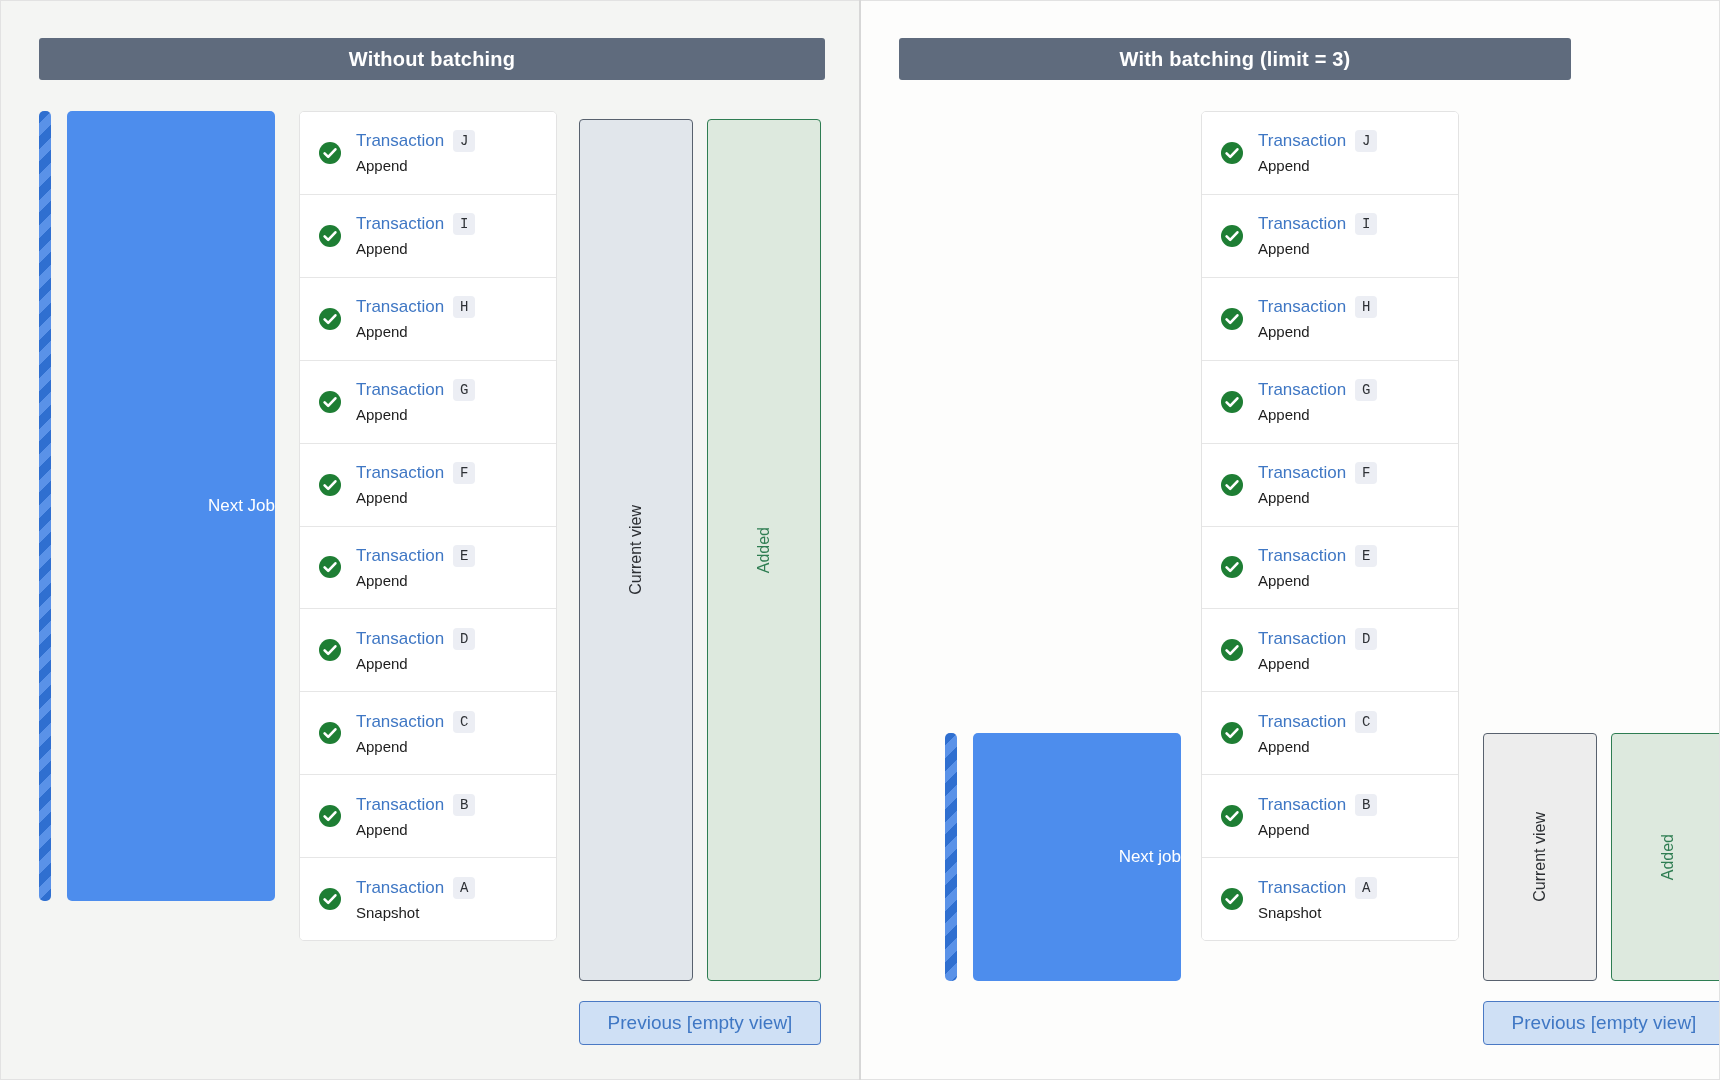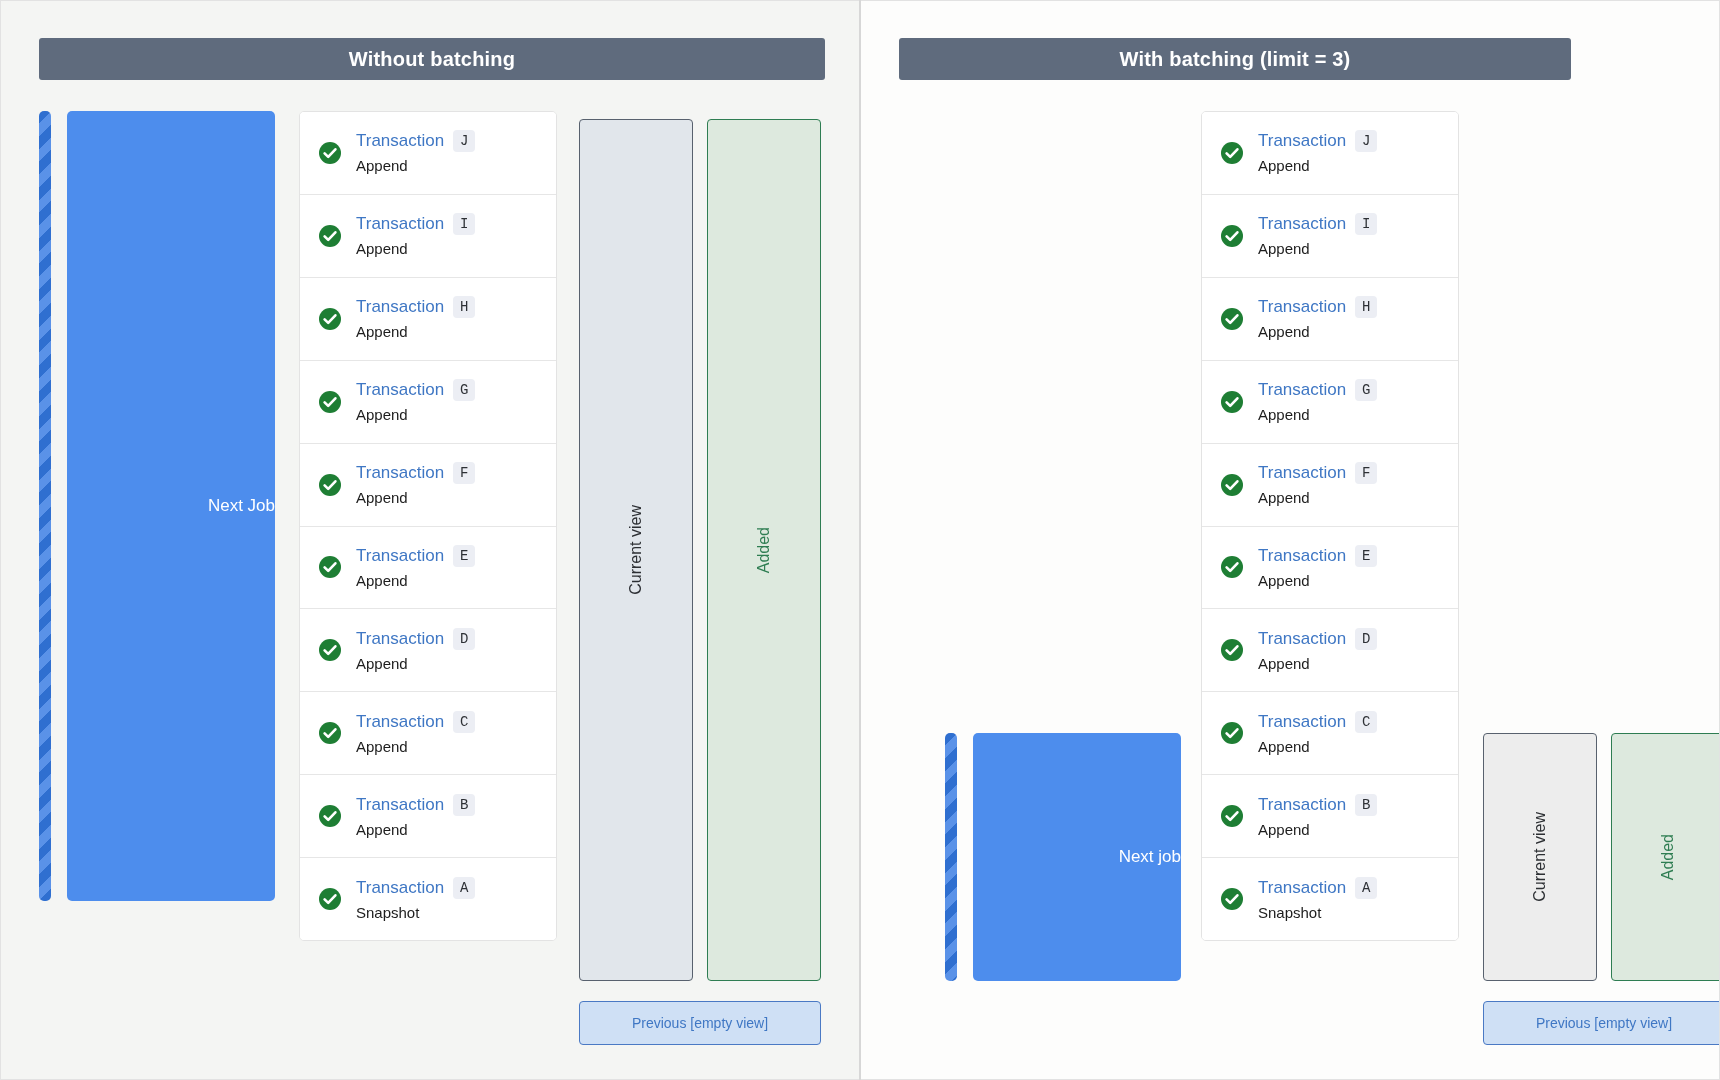--- a/index.html
+++ b/index.html
@@ -157,21 +157,21 @@
   }
   .vcol-added span { color: #2e7d52; }
 
   
   .prev-btn {
     position: absolute;
     background: #cfe0f5;
     border: 1px solid #4a79c4;
     border-radius: 4px;
     color: #3f77c4;
-    font-size: 14px;
+    font-size: 19px;
     display: flex;
     align-items: center;
     justify-content: center;
   }
 
   
   .panel-divider {
     position: absolute;
     left: 859px; top: 0;
     width: 2px; height: 1080px;

